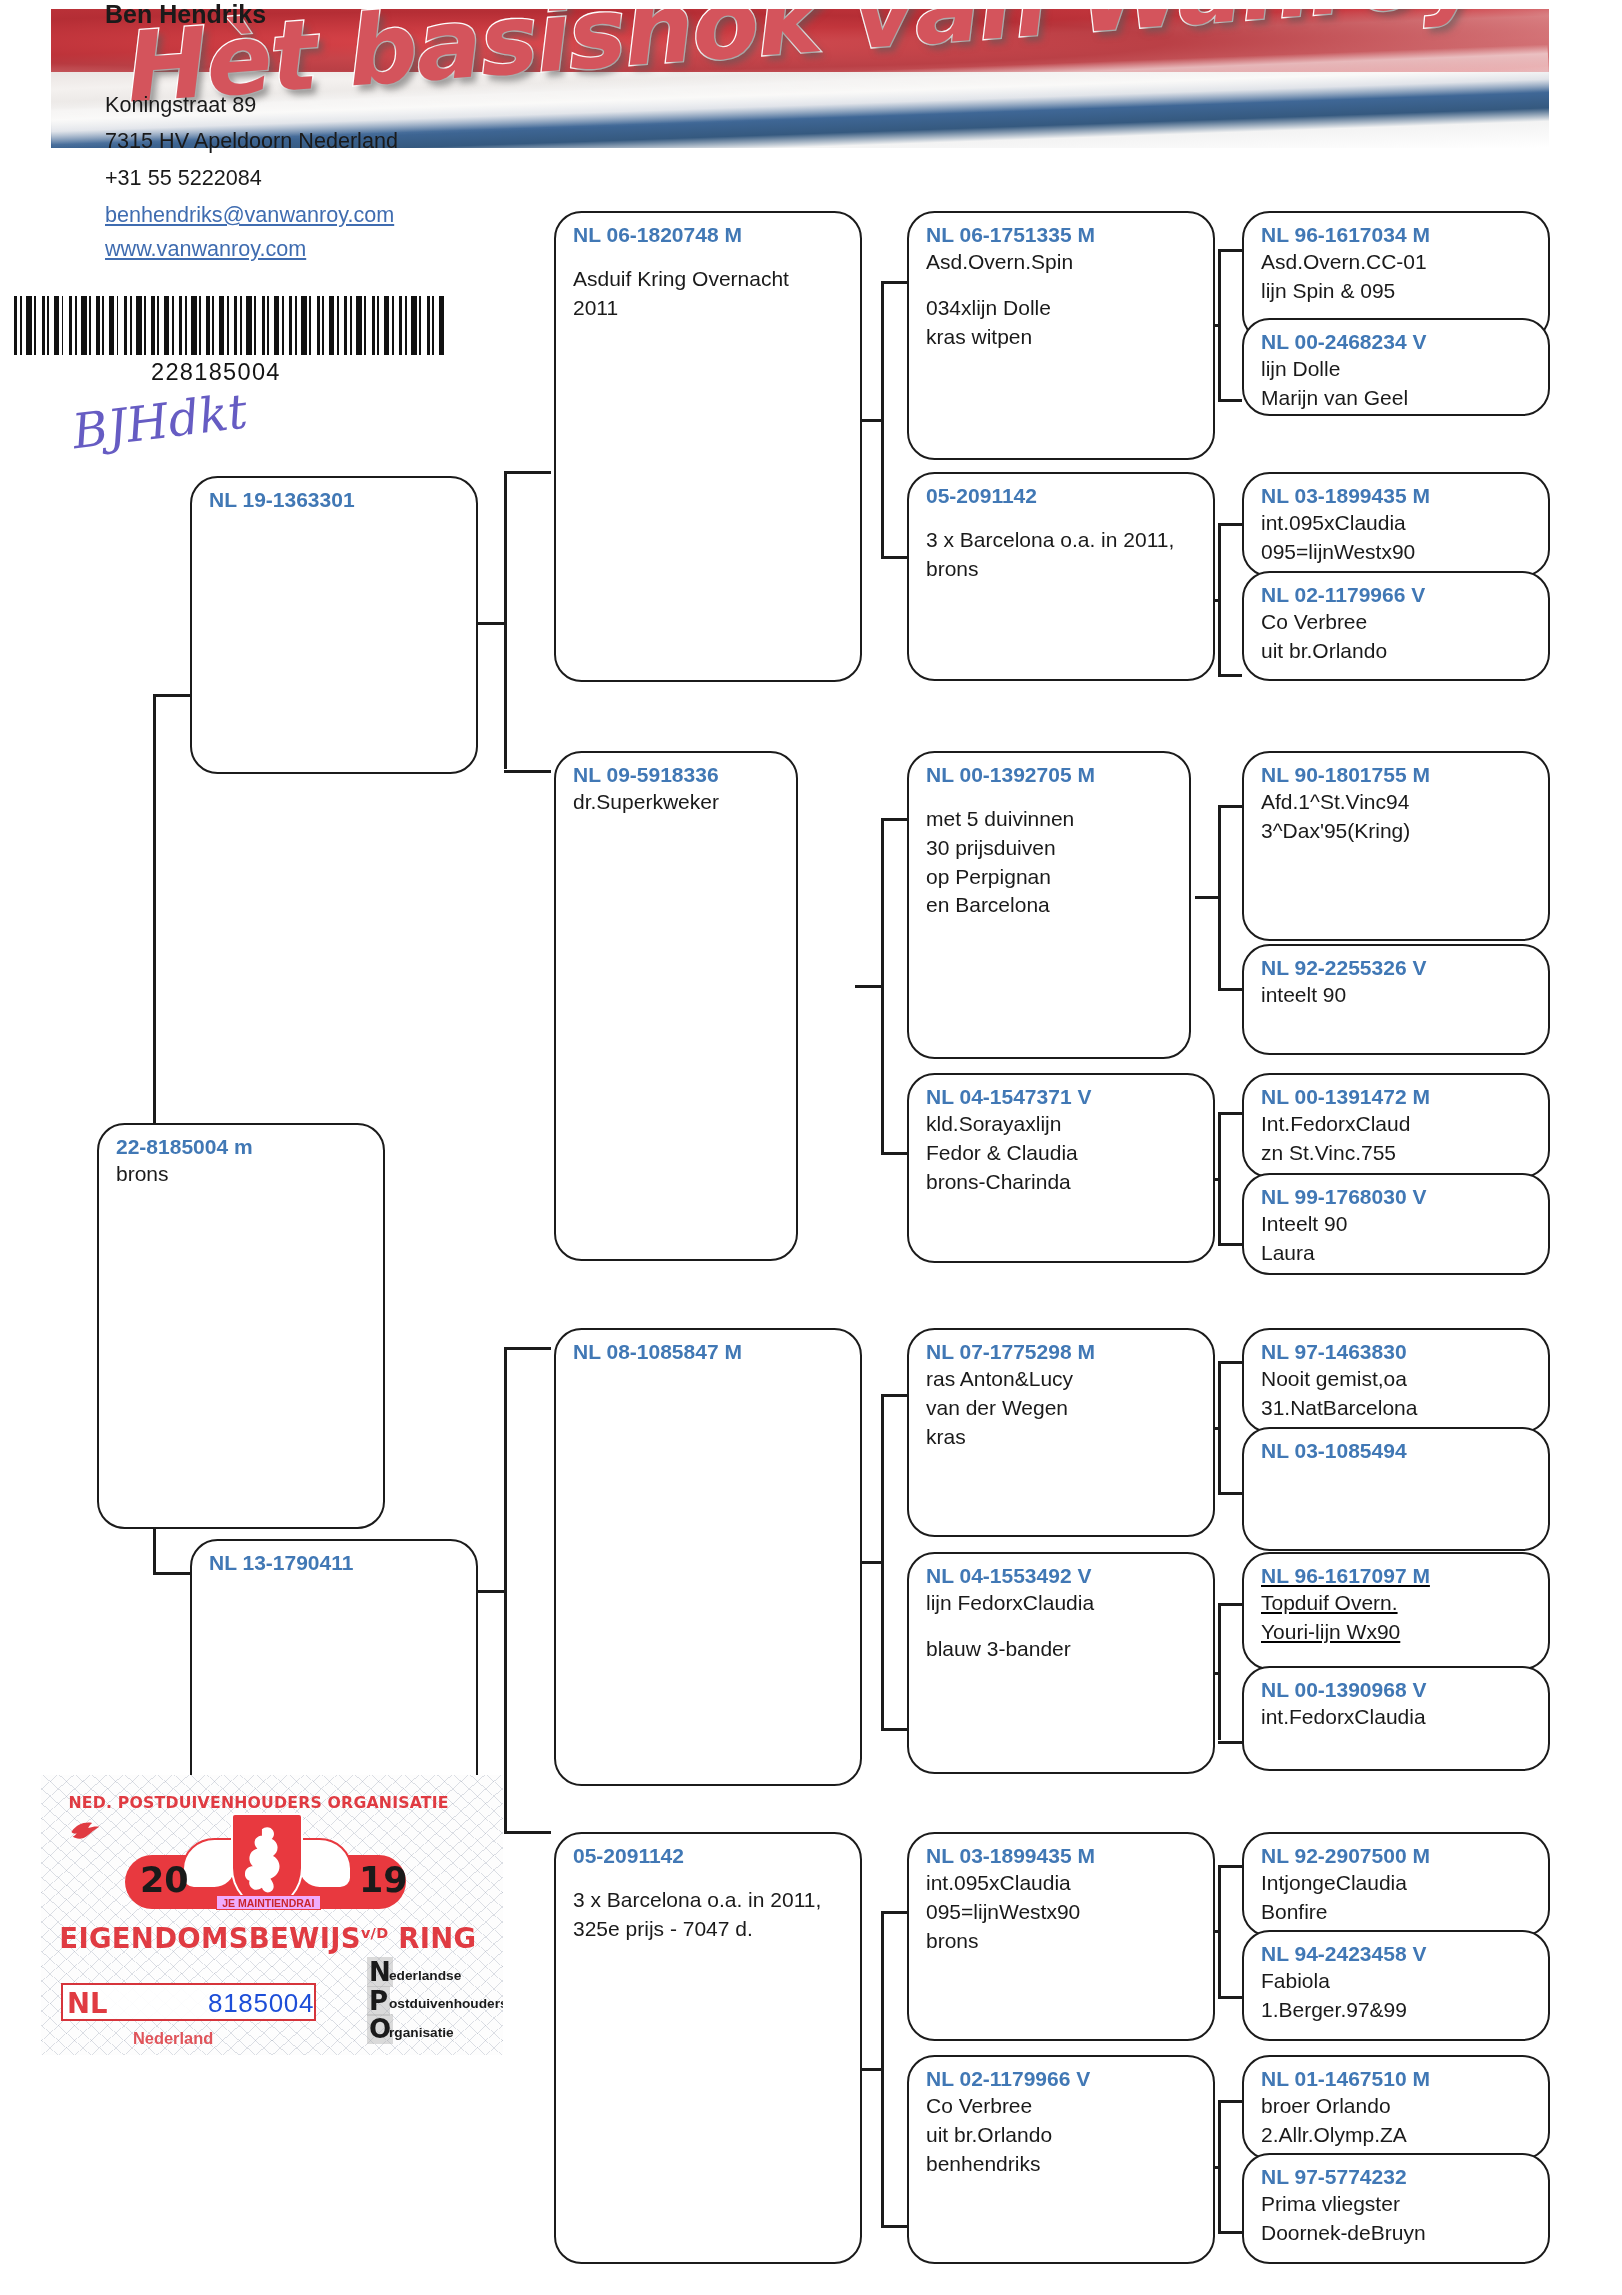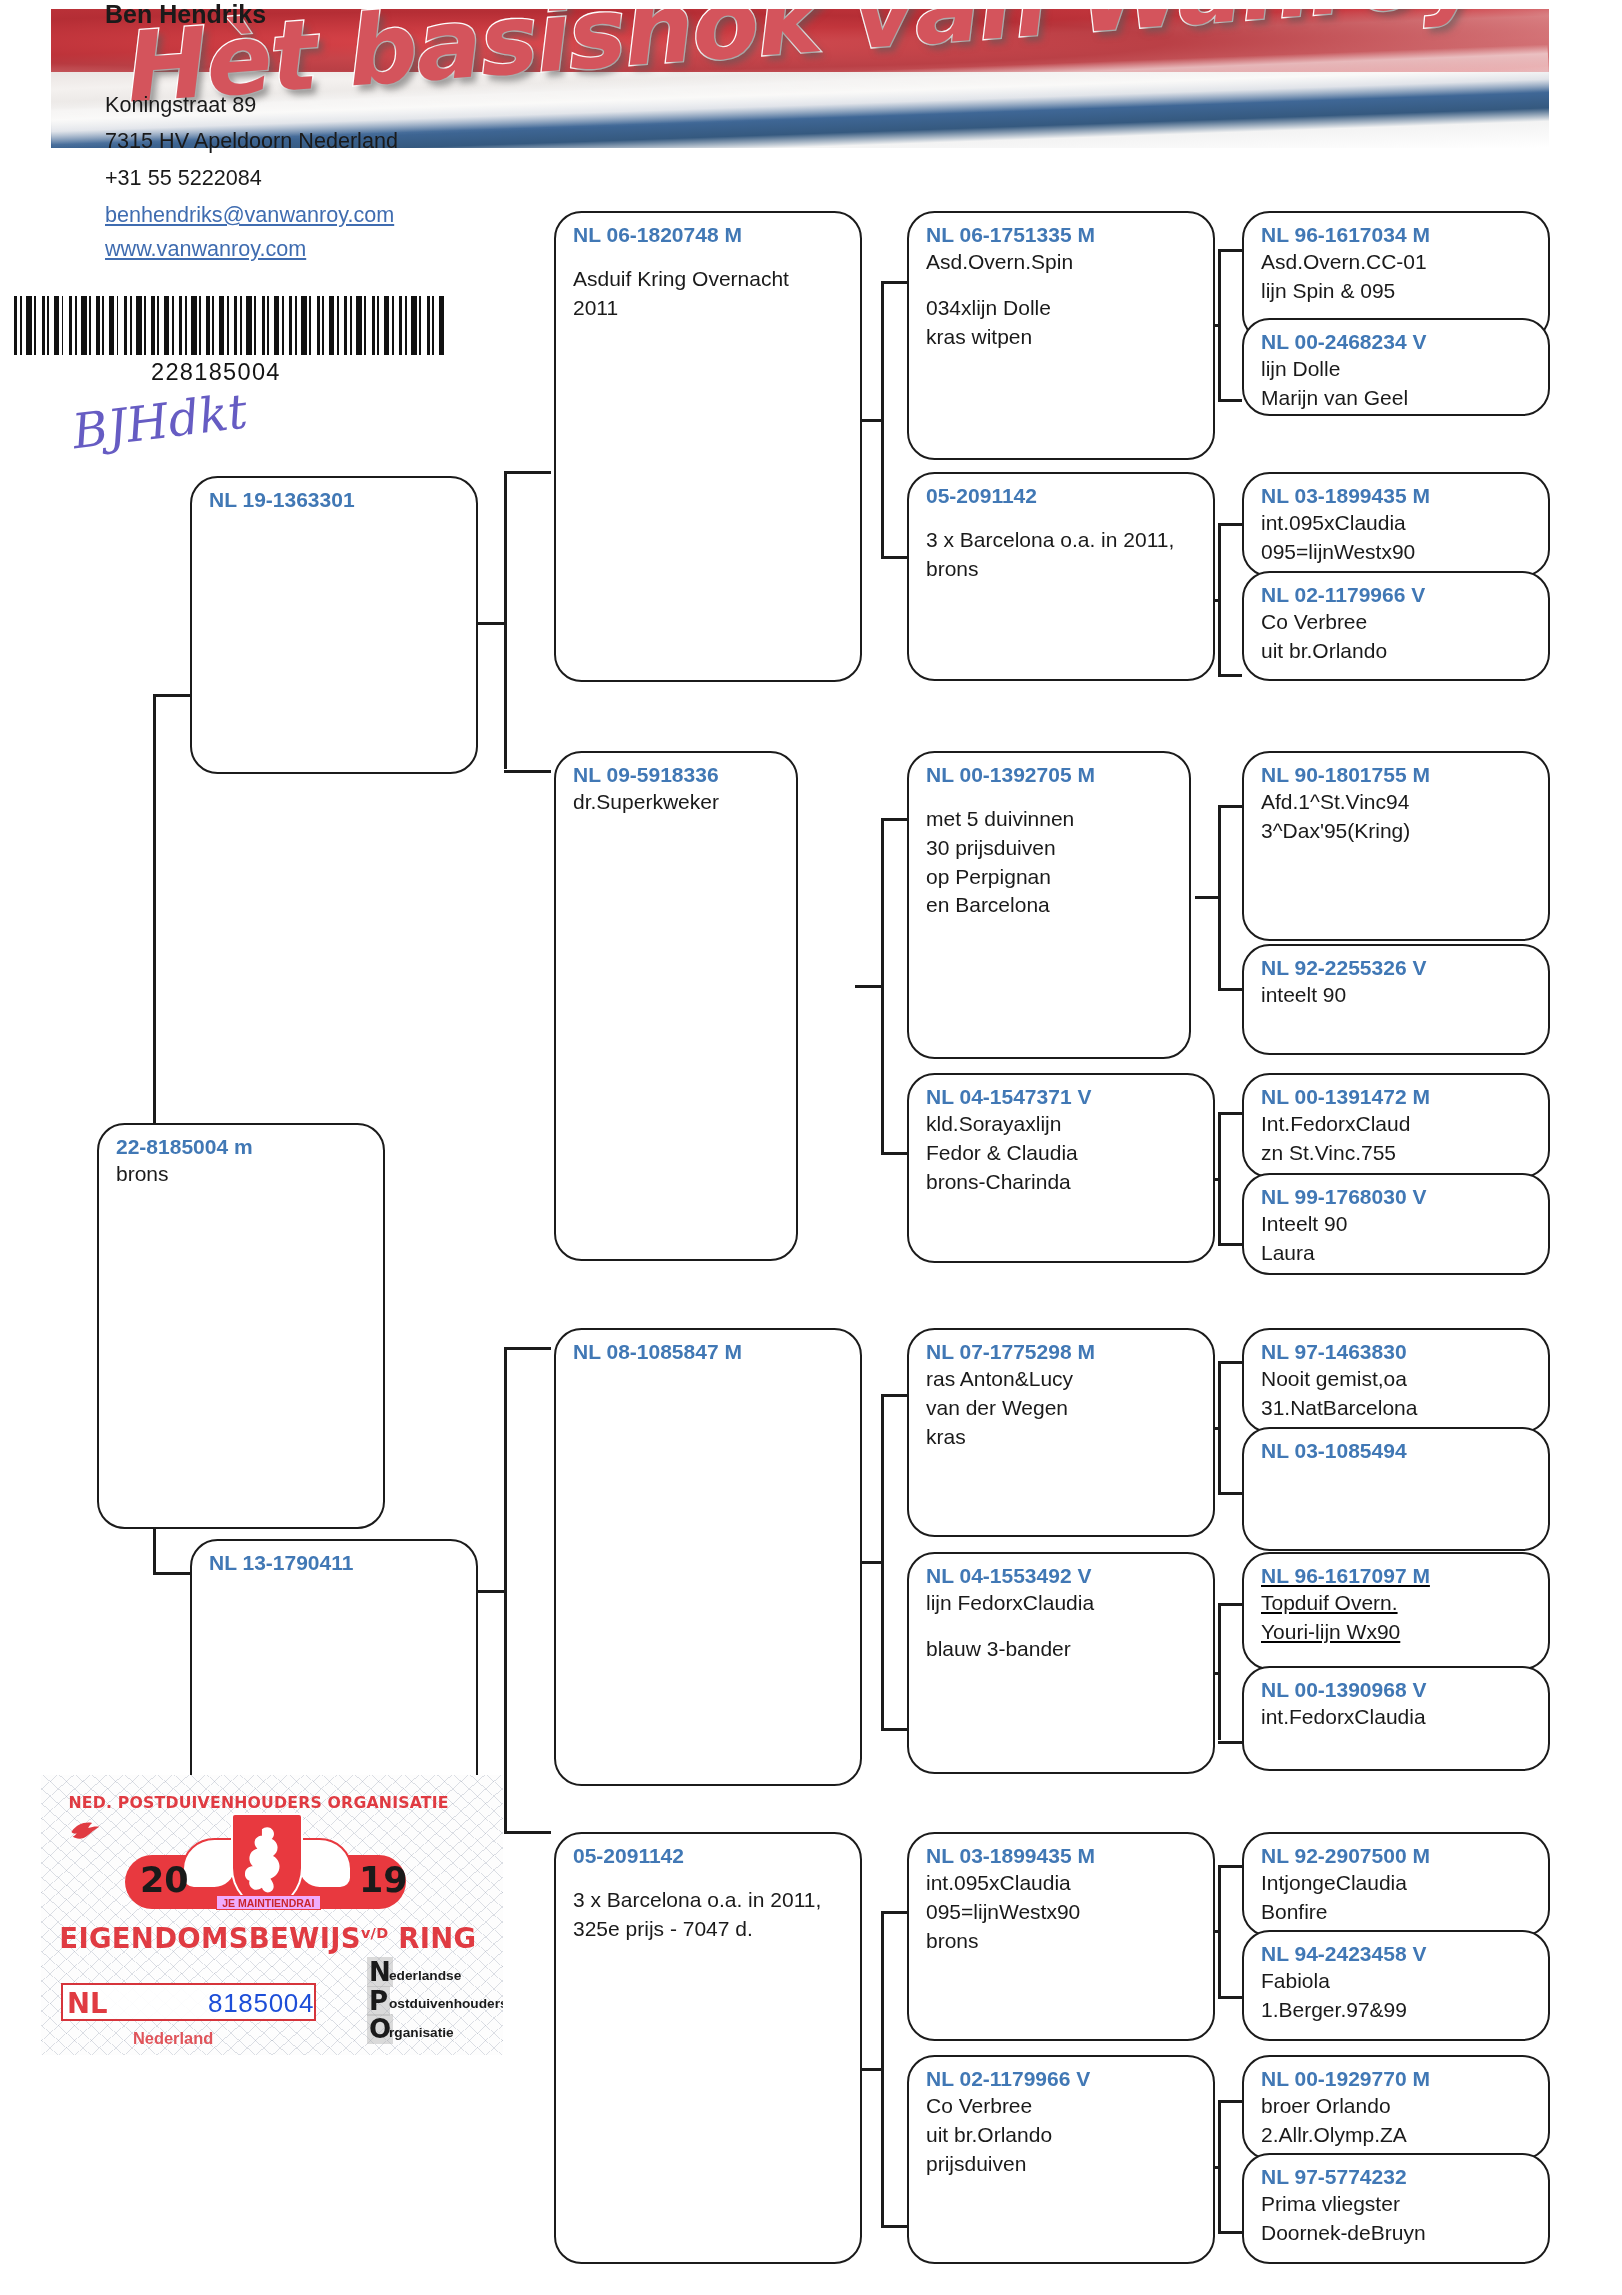--- a/index.html
+++ b/index.html
@@ -406,21 +406,21 @@
   <span class="ring">NL 03-1899435 M</span>
   <span class="txt">int.095xClaudia</span>
   <span class="txt">095=lijnWestx90</span>
   <span class="txt">brons</span>
 </div>
 
 <div class="pbox" style="left:907px; top:2055px; width:308px; height:209px;">
   <span class="ring">NL 02-1179966 V</span>
   <span class="txt">Co Verbree</span>
   <span class="txt">uit br.Orlando</span>
-  <span class="txt">prijsduiven</span>
+  <span class="txt">benhendriks</span>
 </div>
 
 <div class="pbox" style="left:1242px; top:211px; width:308px; height:131px;">
   <span class="ring">NL 96-1617034 M</span>
   <span class="txt">Asd.Overn.CC-01</span>
   <span class="txt">lijn Spin &amp; 095</span>
 </div>
 
 <div class="pbox" style="left:1242px; top:318px; width:308px; height:98px;">
   <span class="ring">NL 00-2468234 V</span>
@@ -490,21 +490,21 @@
   <span class="txt">Bonfire</span>
 </div>
 
 <div class="pbox" style="left:1242px; top:1930px; width:308px; height:111px;">
   <span class="ring">NL 94-2423458 V</span>
   <span class="txt">Fabiola</span>
   <span class="txt">1.Berger.97&amp;99</span>
 </div>
 
 <div class="pbox" style="left:1242px; top:2055px; width:308px; height:105px;">
-  <span class="ring">NL 00-1929770 M</span>
+  <span class="ring">NL 01-1467510 M</span>
   <span class="txt">broer Orlando</span>
   <span class="txt">2.Allr.Olymp.ZA</span>
 </div>
 
 <div class="pbox" style="left:1242px; top:2153px; width:308px; height:111px;">
   <span class="ring">NL 97-5774232</span>
   <span class="txt">Prima vliegster</span>
   <span class="txt">Doornek-deBruyn</span>
 </div>
 

